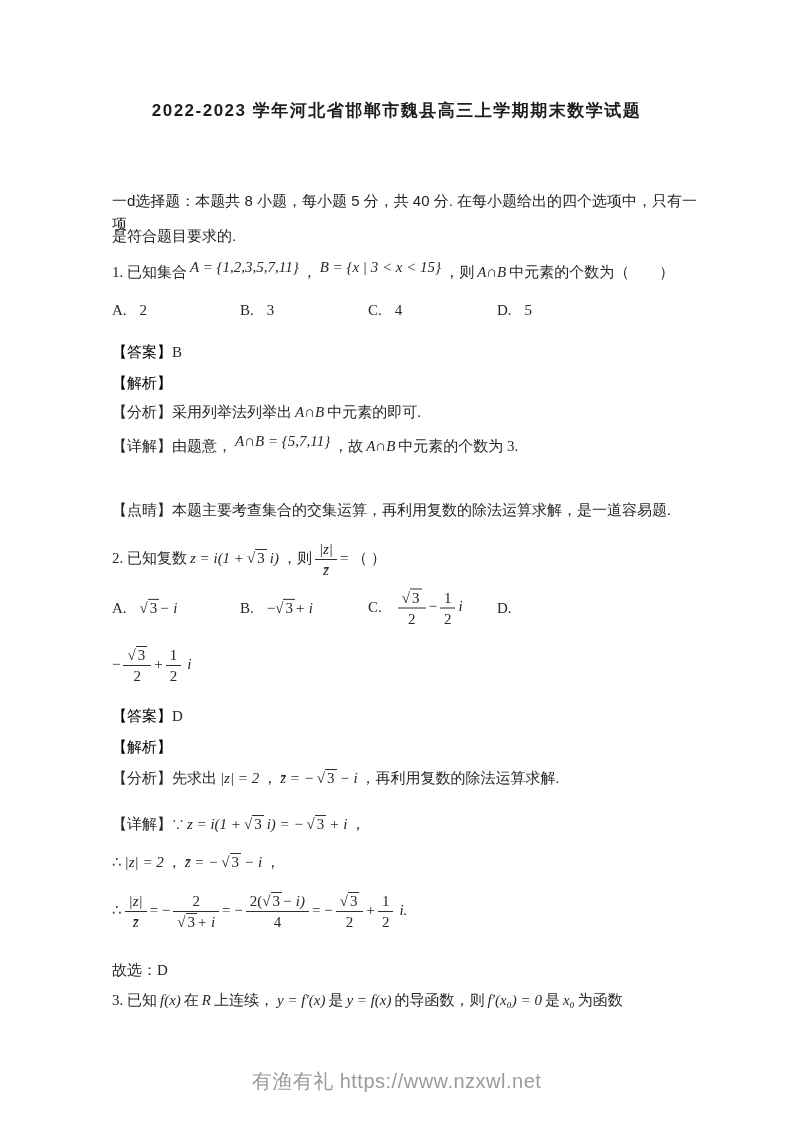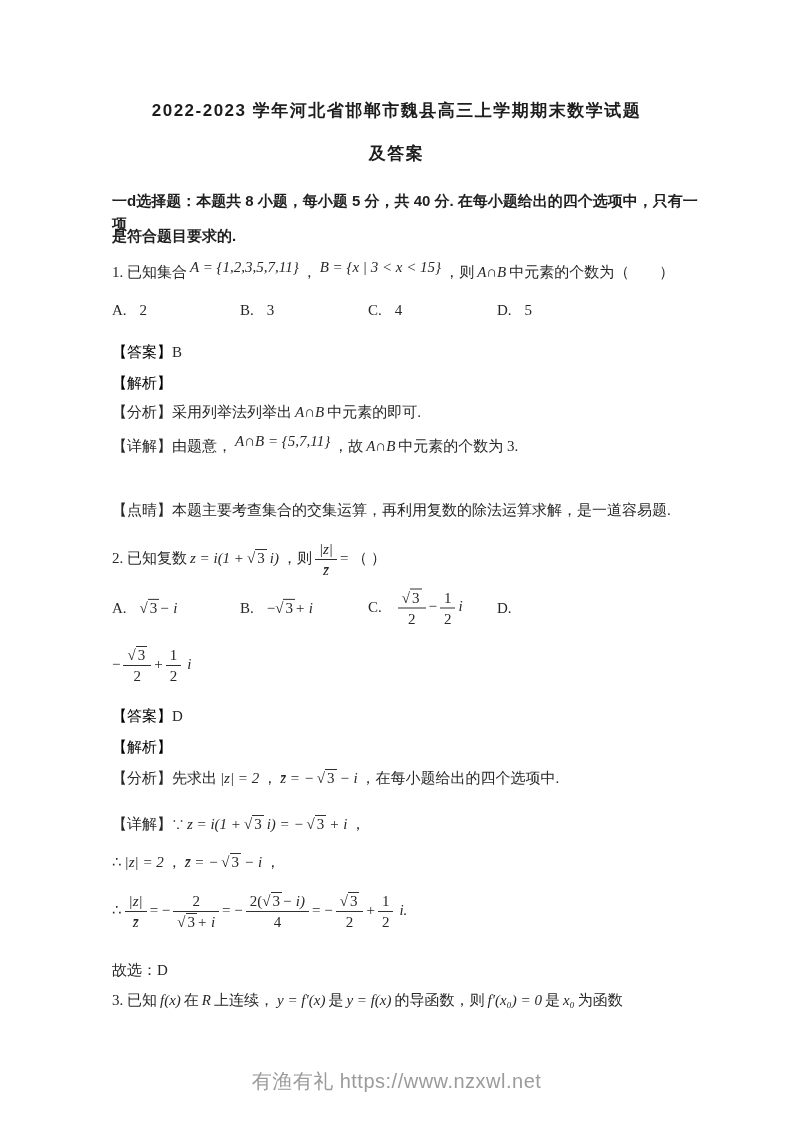--- a/index.html
+++ b/index.html
@@ -16,21 +16,21 @@
     overflow: hidden;
   }
   .row { position: absolute; left: 112px; right: 88px; line-height: 1.35; }
   .center { left: 0; right: 0; text-align: center; }
   .title {
     font-family: "Liberation Sans", "DejaVu Sans", sans-serif;
     font-size: 17px; font-weight: 700; letter-spacing: 1.5px; color: #1d1d1d;
   }
   .hei {
     font-family: "Liberation Sans", "DejaVu Sans", sans-serif;
-    font-weight: 700; font-size: 15px; color: #1f1f1f; line-height: 1.5;
+    font-weight: 400; font-size: 15px; color: #1f1f1f; line-height: 1.5;
   }
   .blue { color: #000000; }
   .m { font-style: italic; }
   .row > .m { margin: 0 3px; }
   .raise { position: relative; top: -5px; text-align: center; }
   .frac {
     display: inline-block; vertical-align: middle; text-align: center;
     line-height: 1.2; margin: 0 3px;
   }
   .frac .num { display: block; border-bottom: 1px solid #303030; padding: 0 4px 1px; }
@@ -46,23 +46,20 @@
     color: #9b9b9b; font-size: 20px; letter-spacing: 0.5px;
   }
 </style>
 </head>
 <body>
 
 <div class="page">
 
   <div class="row center title" style="top:100px">
     <span>2022-2023 学年河北省邯郸市魏县高三上学期期末数学试题</span>
-  </div>
-  <div class="row center title" style="top:143px">
-    <span>及答案</span>
   </div>
 
   <div class="row hei" style="top:190px">
     <span>一d选择题：本题共 8 小题，每小题 5 分，共 40 分. 在每小题给出的四个选项中，只有一项</span>
   </div>
   <div class="row hei" style="top:225px">
     <span>是符合题目要求的.</span>
   </div>
 
   <div class="row" style="top:262px">
@@ -107,21 +104,21 @@
     <span>−</span><span class="frac"><span class="num"><span class="sqrt"><span>√</span><span class="rad">3</span></span></span><span class="den">2</span></span><span>+</span><span class="frac"><span class="num">1</span><span class="den">2</span></span><span class="m">i</span>
   </div>
 
   <div class="row" style="top:706px">
     <span class="blue">【答案】</span><span>D</span>
   </div>
   <div class="row" style="top:737px">
     <span class="blue">【解析】</span>
   </div>
   <div class="row" style="top:768px">
-    <span>【分析】先求出</span><span class="m">|z| = 2</span><span>，</span><span class="m">z̄ = −</span><span class="sqrt"><span>√</span><span class="rad">3</span></span><span class="m">− i</span><span>，在每小题给出的四个选项中.</span>
+    <span>【分析】先求出</span><span class="m">|z| = 2</span><span>，</span><span class="m">z̄ = −</span><span class="sqrt"><span>√</span><span class="rad">3</span></span><span class="m">− i</span><span>，再利用复数的除法运算求解.</span>
   </div>
 
   <div class="row" style="top:814px">
     <span>【详解】∵</span><span class="m">z = i(1 +</span><span class="sqrt"><span>√</span><span class="rad">3</span></span><span class="m">i) = −</span><span class="sqrt"><span>√</span><span class="rad">3</span></span><span class="m">+ i</span><span>，</span>
   </div>
 
   <div class="row" style="top:852px">
     <span>∴</span><span class="m">|z| = 2</span><span>，</span><span class="m">z̄ = −</span><span class="sqrt"><span>√</span><span class="rad">3</span></span><span class="m">− i</span><span>，</span>
   </div>
 

